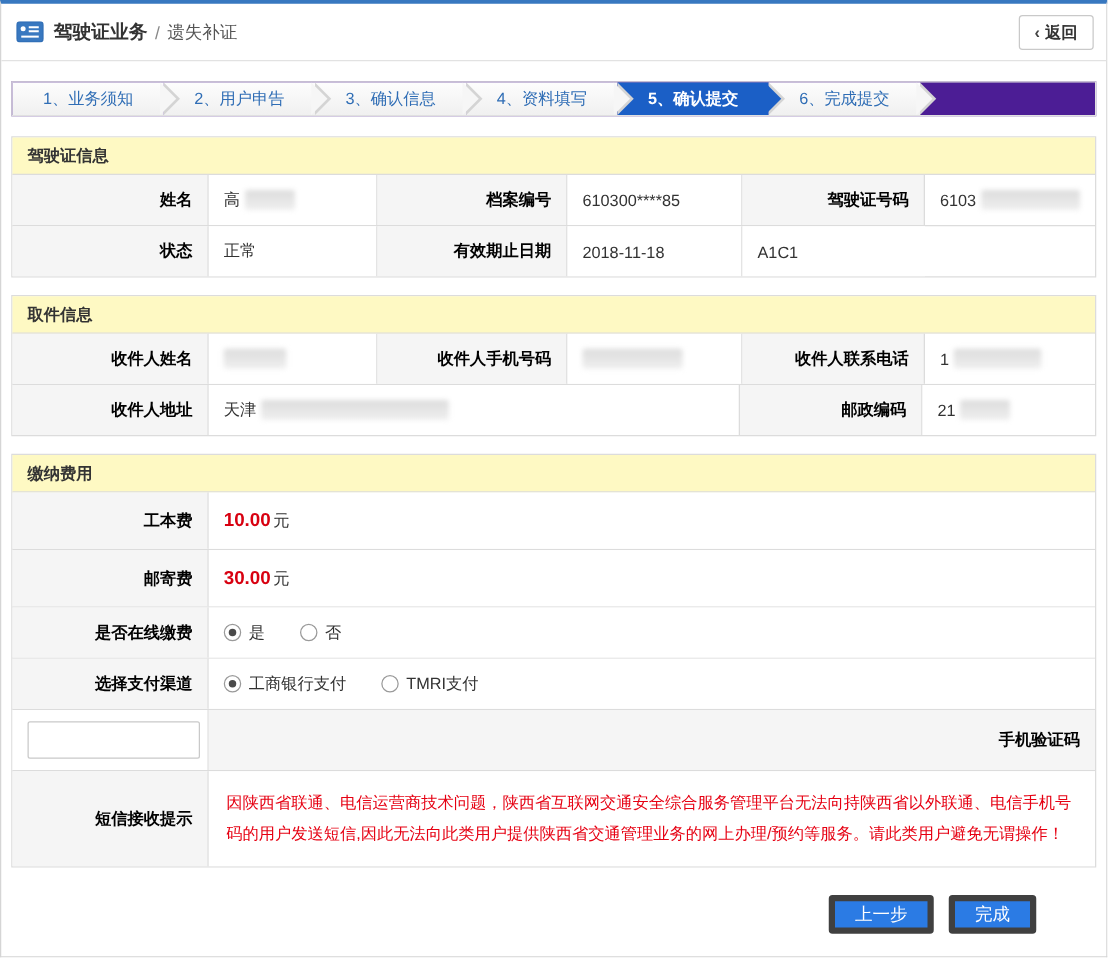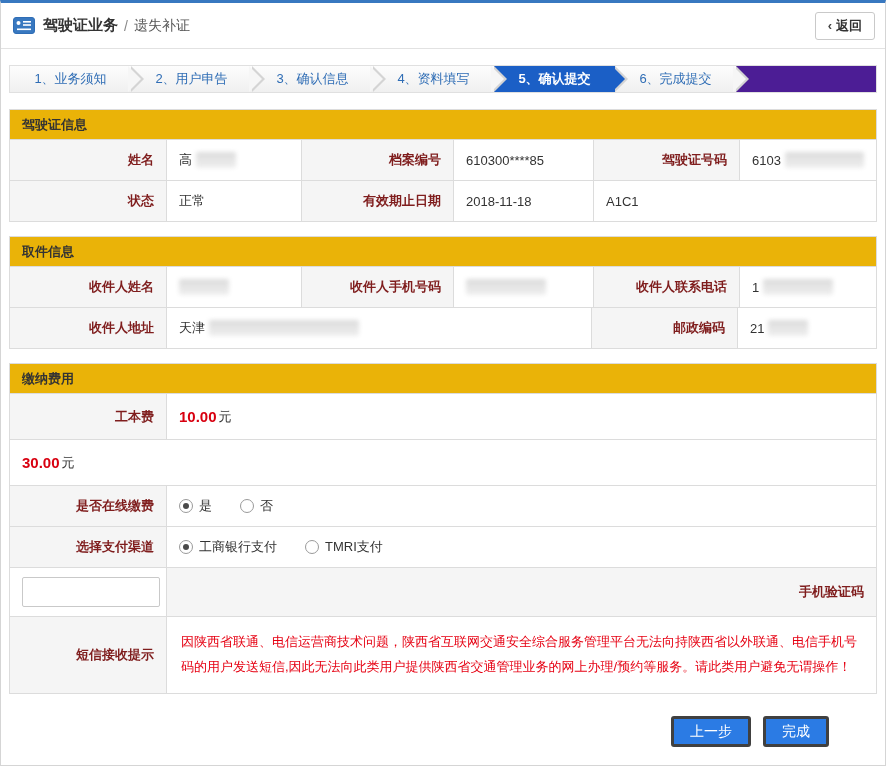--- a/index.html
+++ b/index.html
@@ -50,38 +50,38 @@
   .step::after {
     content:''; position:absolute; right:-10px; top:0; width:0; height:0;
     border-top:13px solid transparent; border-bottom:13px solid transparent;
     border-left:13px solid #f6f6f6; z-index:3;
   }
   .step.active { background:#1b5fc6; color:#fff; font-weight:bold; }
   .step.active::after { border-left-color:#1b5fc6; }
   
   .section { margin:0 8px 14px 8px; border:1px solid #dcdcdc; }
   .section-header {
-    height:30px; background:#eab308; border-bottom:1px solid #dcdcdc;
+    height:30px; background:#fef9c3; border-bottom:1px solid #dcdcdc;
     display:flex; align-items:center; padding:0 12px;
     font-weight:bold; color:#333;
   }
   .row { display:grid; border-bottom:1px solid #dcdcdc; }
   .row:last-child { border-bottom:none; }
   .grid6 { grid-template-columns:157px 135px 152px 140px 146px 1fr; }
   .grid-addr { grid-template-columns:157px 1fr 146px 138px; }
   .grid2 { grid-template-columns:157px 1fr; }
   .cell {
     min-height:40px; display:flex; align-items:center;
     padding:0 12px; background:#fff; border-right:1px solid #dcdcdc;
     overflow:hidden;
   }
   .row .cell:last-child { border-right:none; }
   .cell.label {
     background:#f5f5f5; justify-content:flex-end;
-    font-weight:bold; color:#7f1d1d; text-align:right;
+    font-weight:bold; color:#000000; text-align:right;
   }
   .redact {
     display:inline-block; height:16px; border-radius:2px;
     background:linear-gradient(#dcdcdc,#efefef);
     filter:blur(2px); margin-left:4px; vertical-align:middle;
   }
   .w40{width:40px}.w50{width:50px}.w70{width:70px}.w80{width:80px}
   .w90{width:90px}.w150{width:150px}
   
   .fee-row .cell { min-height:45px; }
@@ -115,21 +115,21 @@
     align-items:center;
   }
   .notice-label { min-height:76px; }
   
   .footer {
     display:flex; justify-content:flex-end; align-items:center;
     padding:8px 56px 0 0;
   }
   .btn-blue {
     height:31px; min-width:56px; padding:0 16px; margin-left:12px;
-    background:#2b7be4; color:#fff; border:3px solid #404040;
+    background:#2b7be4; color:#fff; border:5px solid #404040;
     border-radius:3px; font-size:14px; cursor:pointer;
     font-family:"Liberation Sans","DejaVu Sans",sans-serif;
   }
 </style>
 </head>
 <body>
 
 <div class="page">
 
   <div class="topbar">
@@ -242,20 +242,21 @@
 
     <div class="row grid2 fee-row">
       <div class="cell label">工本费</div>
       <div class="cell">
         <span class="fee-num">10.00</span>
           <span class="fee-unit">元</span>
       </div>
     </div>
 
     <div class="row grid2 fee-row">
+      <div class="cell label">邮寄费</div>
       <div class="cell">
         <span class="fee-num">30.00</span>
           <span class="fee-unit">元</span>
       </div>
     </div>
 
     <div class="row grid2">
       <div class="cell label">是否在线缴费</div>
       <div class="cell">
         <div class="radio-group">

